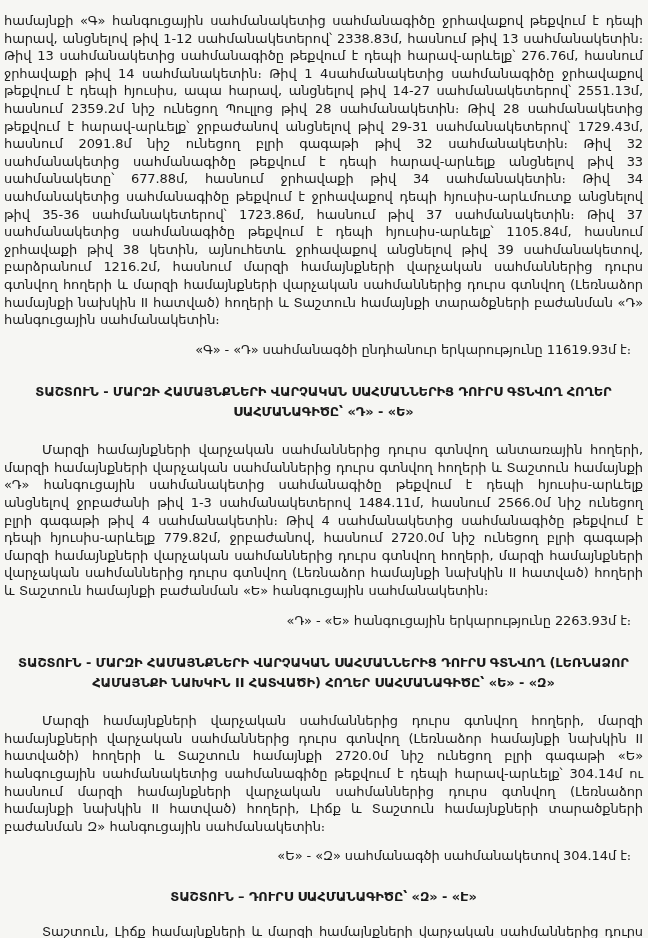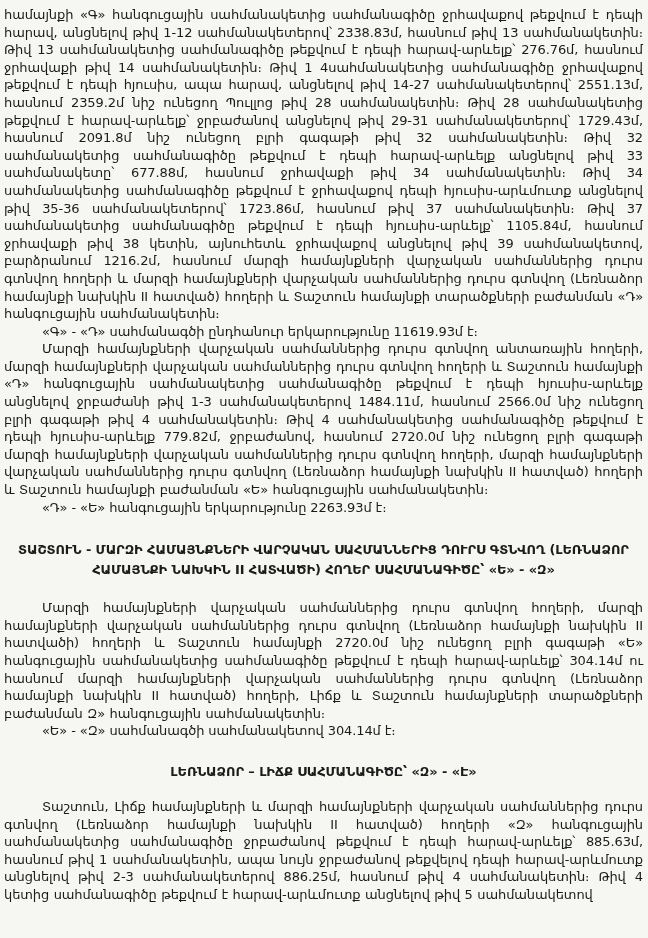--- a/index.html
+++ b/index.html
@@ -8,65 +8,67 @@
     height: 938px;
     overflow: hidden;
     background: #f6f6f3;
     color: #1b1b1b;
     font-family: "DejaVu Sans", "Liberation Sans", sans-serif;
   }
   .doc {
     box-sizing: border-box;
     width: 648px;
     height: 938px;
-    padding: 6px 5px 0 4px;
+    padding: 12px 5px 0 4px;
     font-size: 13px;
     line-height: 17.6px;
     -webkit-font-smoothing: antialiased;
   }
   .para {
     margin: 0;
     text-align: justify;
     text-justify: inter-word;
     word-spacing: 0.5px;
     letter-spacing: -0.1px;
   }
   .para.indent { text-indent: 38px; }
   .length-line {
-    margin: 0;
+    margin: 12px;
     padding-left: 38px;
     letter-spacing: -0.1px;
+    text-align: right;
   }
   .heading {
     font-size: 13px;
     font-weight: bold;
     line-height: 20px;
     text-align: center;
     margin: 24px 4px 19px 4px;
     letter-spacing: -0.1px;
   }
   .heading.single { margin: 22px 4px 16px 4px; }
 </style>
 </head>
 <body style="background: rgb(246, 246, 243); color: rgb(27, 27, 27);">
 
 <div class="doc">
 
   <p class="para">համայնքի «Գ» հանգուցային սահմանակետից սահմանագիծը ջրհավաքով թեքվում է դեպի հարավ, անցնելով թիվ 1-12 սահմանակետերով՝ 2338.83մ, հասնում թիվ 13 սահմանակետին։ Թիվ 13 սահմանակետից սահմանագիծը թեքվում է դեպի հարավ-արևելք՝ 276.76մ, հասնում ջրհավաքի թիվ 14 սահմանակետին։ Թիվ 1 4սահմանակետից սահմանագիծը ջրհավաքով թեքվում է դեպի հյուսիս, ապա հարավ, անցնելով թիվ 14-27 սահմանակետերով՝ 2551.13մ, հասնում 2359.2մ նիշ ունեցող Պուլլոց թիվ 28 սահմանակետին։ Թիվ 28 սահմանակետից թեքվում է հարավ-արևելք՝ ջրբաժանով անցնելով թիվ 29-31 սահմանակետերով՝ 1729.43մ, հասնում 2091.8մ նիշ ունեցող բլրի գագաթի թիվ 32 սահմանակետին։ Թիվ 32 սահմանակետից սահմանագիծը թեքվում է դեպի հարավ-արևելք անցնելով թիվ 33 սահմանակետը՝ 677.88մ, հասնում ջրհավաքի թիվ 34 սահմանակետին։ Թիվ 34 սահմանակետից սահմանագիծը թեքվում է ջրհավաքով դեպի հյուսիս-արևմուտք անցնելով թիվ 35-36 սահմանակետերով՝ 1723.86մ, հասնում թիվ 37 սահմանակետին։ Թիվ 37 սահմանակետից սահմանագիծը թեքվում է դեպի հյուսիս-արևելք՝ 1105.84մ, հասնում ջրհավաքի թիվ 38 կետին, այնուհետև ջրհավաքով անցնելով թիվ 39 սահմանակետով, բարձրանում 1216.2մ, հասնում մարզի համայնքների վարչական սահմաններից դուրս գտնվող հողերի և մարզի համայնքների վարչական սահմաններից դուրս գտնվող (Լեռնաձոր համայնքի նախկին II հատված) հողերի և Տաշտուն համայնքի տարածքների բաժանման «Դ» հանգուցային սահմանակետին։</p>
 
   <p class="length-line">«Գ» - «Դ» սահմանագծի ընդհանուր երկարությունը 11619.93մ է։</p>
 
+  <h2 class="heading">ՏԱՇՏՈՒՆ - ՄԱՐԶԻ ՀԱՄԱՅՆՔՆԵՐԻ ՎԱՐՉԱԿԱՆ ՍԱՀՄԱՆՆԵՐԻՑ ԴՈՒՐՍ ԳՏՆՎՈՂ ՀՈՂԵՐ ՍԱՀՄԱՆԱԳԻԾԸ՝ «Դ» - «Ե»</h2>
 
   <p class="para indent">Մարզի համայնքների վարչական սահմաններից դուրս գտնվող անտառային հողերի, մարզի համայնքների վարչական սահմաններից դուրս գտնվող հողերի և Տաշտուն համայնքի «Դ» հանգուցային սահմանակետից սահմանագիծը թեքվում է դեպի հյուսիս-արևելք անցնելով ջրբաժանի թիվ 1-3 սահմանակետերով 1484.11մ, հասնում 2566.0մ նիշ ունեցող բլրի գագաթի թիվ 4 սահմանակետին։ Թիվ 4 սահմանակետից սահմանագիծը թեքվում է դեպի հյուսիս-արևելք 779.82մ, ջրբաժանով, հասնում 2720.0մ նիշ ունեցող բլրի գագաթի մարզի համայնքների վարչական սահմաններից դուրս գտնվող հողերի, մարզի համայնքների վարչական սահմաններից դուրս գտնվող (Լեռնաձոր համայնքի նախկին II հատված) հողերի և Տաշտուն համայնքի բաժանման «Ե» հանգուցային սահմանակետին։</p>
 
   <p class="length-line">«Դ» - «Ե» հանգուցային երկարությունը 2263.93մ է։</p>
 
   <h2 class="heading">ՏԱՇՏՈՒՆ - ՄԱՐԶԻ ՀԱՄԱՅՆՔՆԵՐԻ ՎԱՐՉԱԿԱՆ ՍԱՀՄԱՆՆԵՐԻՑ ԴՈՒՐՍ ԳՏՆՎՈՂ (ԼԵՌՆԱՁՈՐ ՀԱՄԱՅՆՔԻ ՆԱԽԿԻՆ II ՀԱՏՎԱԾԻ) ՀՈՂԵՐ ՍԱՀՄԱՆԱԳԻԾԸ՝ «Ե» - «Զ»</h2>
 
   <p class="para indent">Մարզի համայնքների վարչական սահմաններից դուրս գտնվող հողերի, մարզի համայնքների վարչական սահմաններից դուրս գտնվող (Լեռնաձոր համայնքի նախկին II հատվածի) հողերի և Տաշտուն համայնքի 2720.0մ նիշ ունեցող բլրի գագաթի «Ե» հանգուցային սահմանակետից սահմանագիծը թեքվում է դեպի հարավ-արևելք՝ 304.14մ ու հասնում մարզի համայնքների վարչական սահմաններից դուրս գտնվող (Լեռնաձոր համայնքի նախկին II հատված) հողերի, Լիճք և Տաշտուն համայնքների տարածքների բաժանման Զ» հանգուցային սահմանակետին։</p>
 
   <p class="length-line">«Ե» - «Զ» սահմանագծի սահմանակետով 304.14մ է։</p>
 
-  <h2 class="heading single">ԼԵՌՆԱՁՈՐ – ԼԻՃՔ ՍԱՀՄԱՆԱԳԻԾԸ՝ «Զ» - «Է»</h2>
+  <h2 class="heading single">ՏԱՇՏՈՒՆ – ԴՈՒՐՍ ՍԱՀՄԱՆԱԳԻԾԸ՝ «Զ» - «Է»</h2>
 
   <p class="para indent">Տաշտուն, Լիճք համայնքների և մարզի համայնքների վարչական սահմաններից դուրս գտնվող (Լեռնաձոր համայնքի նախկին II հատված) հողերի «Զ» հանգուցային սահմանակետից սահմանագիծը ջրբաժանով թեքվում է դեպի հարավ-արևելք՝ 885.63մ, հասնում թիվ 1 սահմանակետին, ապա նույն ջրբաժանով թեքվելով դեպի հարավ-արևմուտք անցնելով թիվ 2-3 սահմանակետերով 886.25մ, հասնում թիվ 4 սահմանակետին։ Թիվ 4 կետից սահմանագիծը թեքվում է հարավ-արևմուտք անցնելով թիվ 5 սահմանակետով</p>
 
 </div>
 
 </body></html>

